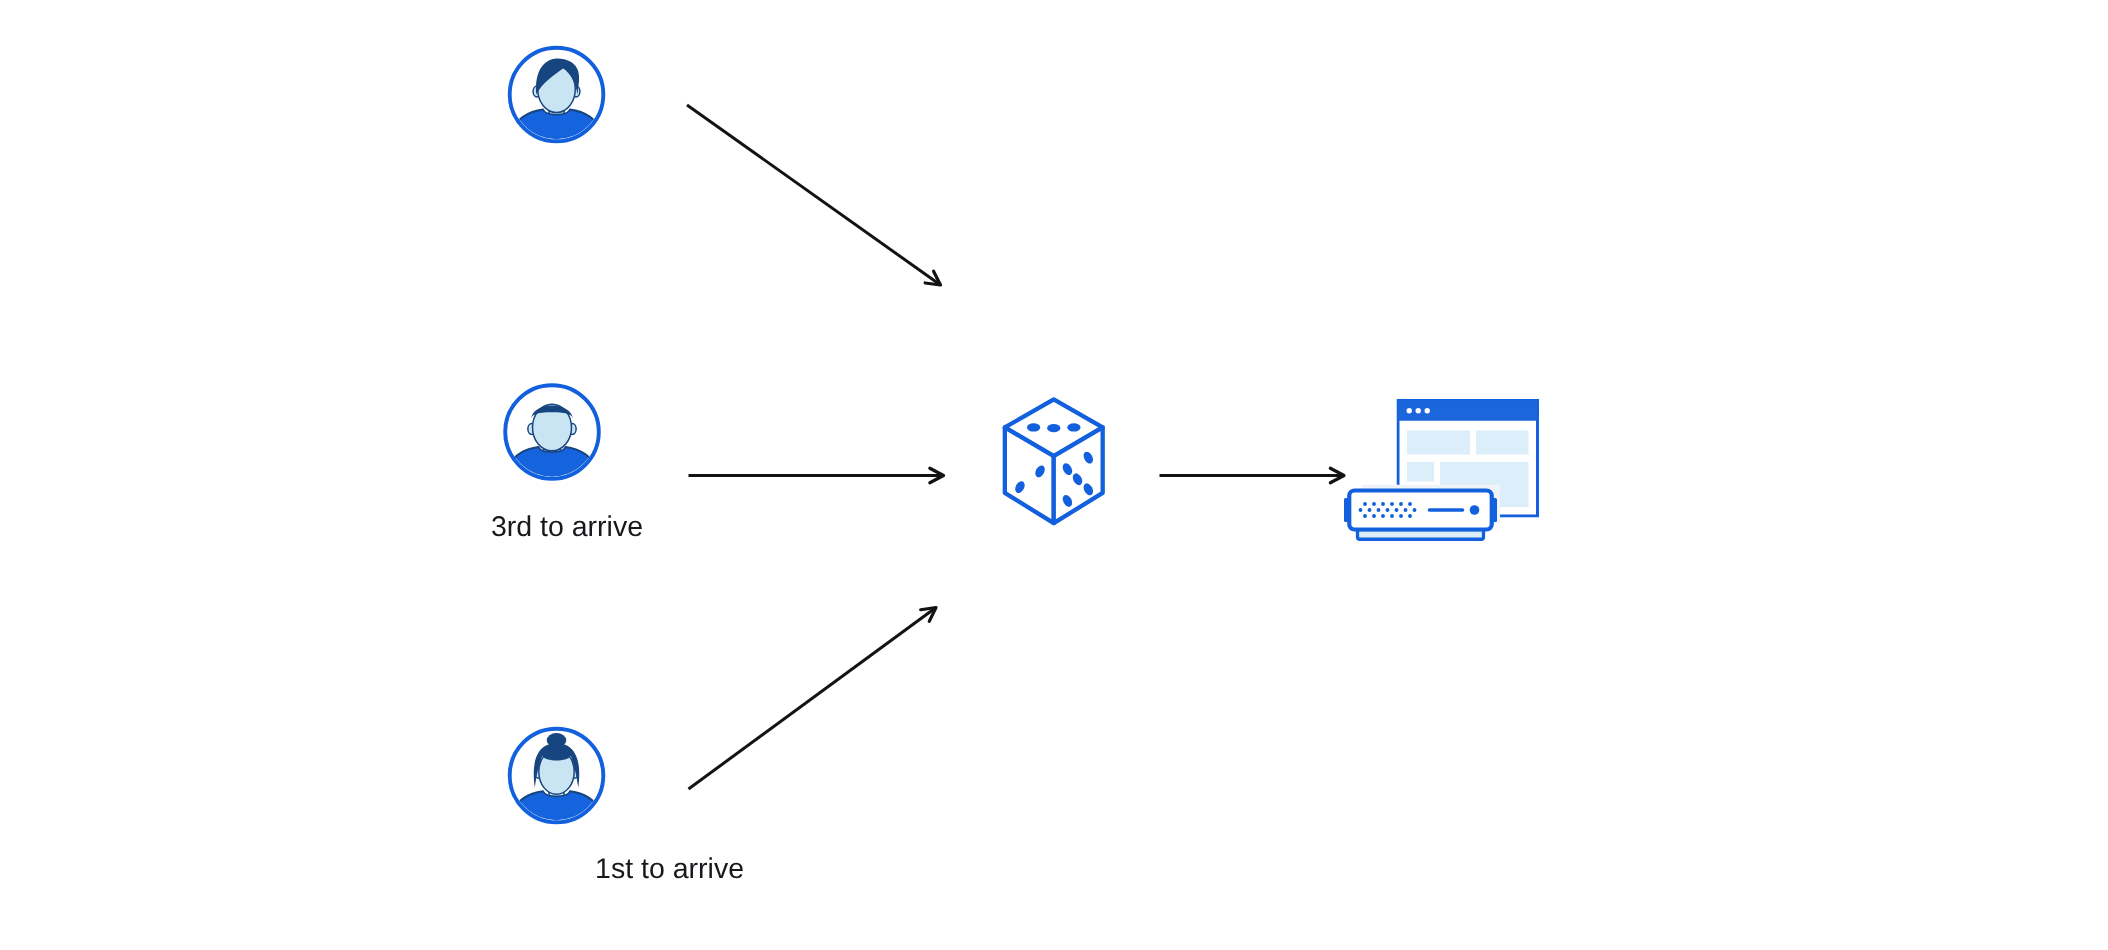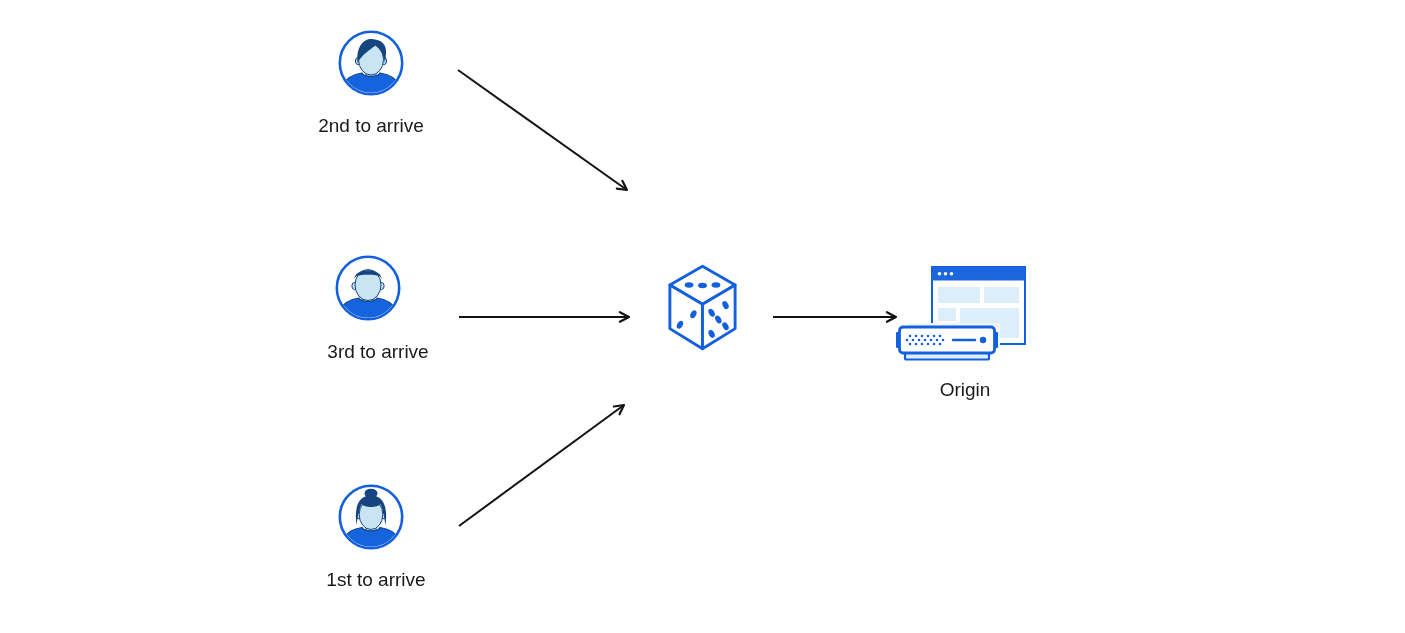--- a/index.html
+++ b/index.html
@@ -43,21 +43,20 @@
       <g clip-path="url(#clipA1)">
         <rect x="28" y="34" width="10" height="13" fill="#c9e5f4" stroke="#17457f" stroke-width="1"></rect>
         <path d="M1,66 C3,50 13,44.5 24,43 C26,47.5 40,47.5 42,43 C53,44.5 63,50 65,66 Z" fill="#1563dd" stroke="#17457f" stroke-width="1.2"></path>
         <ellipse cx="20" cy="31" rx="2.6" ry="3.6" fill="#c9e5f4" stroke="#17457f" stroke-width="1"></ellipse>
         <ellipse cx="46" cy="31" rx="2.6" ry="3.6" fill="#c9e5f4" stroke="#17457f" stroke-width="1"></ellipse>
         <ellipse cx="33" cy="29.5" rx="12.5" ry="15.5" fill="#c9e5f4" stroke="#17457f" stroke-width="1"></ellipse>
         <path d="M19.5,33 C18,16 26,8.5 34,9 C43,9.5 49,14 48,24 L47,33 C45.5,24 42,19 37.5,15.5 C31,20.5 24,24.5 19.5,33 Z" fill="#17457f"></path>
       </g>
     </svg>
   </div>
-  <div class="node-label" style="left:261px;top:115px;">2nd to arrive</div>
 
   <div class="node icon-box" style="left:335px;top:255px;width:66px;height:66px;">
     <svg width="66" height="66" viewBox="0 0 66 66">
       <defs>
           <clipPath id="clipA2">
             <circle cx="33" cy="33" r="29.8"></circle>
           </clipPath>
         </defs>
       <circle cx="33" cy="33" r="31.2" fill="#ffffff" stroke="#1260dd" stroke-width="2.6"></circle>
       <g clip-path="url(#clipA2)">
@@ -84,21 +83,21 @@
         <rect x="28" y="35" width="10" height="13" fill="#c9e5f4" stroke="#17457f" stroke-width="1"></rect>
         <path d="M1,66 C3,50.5 13,45 24,43.5 C26,48 40,48 42,43.5 C53,45 63,50.5 65,66 Z" fill="#1563dd" stroke="#17457f" stroke-width="1.2"></path>
         <ellipse cx="21" cy="31.5" rx="2.4" ry="3.4" fill="#c9e5f4" stroke="#17457f" stroke-width="1"></ellipse>
         <ellipse cx="45" cy="31.5" rx="2.4" ry="3.4" fill="#c9e5f4" stroke="#17457f" stroke-width="1"></ellipse>
         <ellipse cx="33" cy="30.5" rx="11.8" ry="15" fill="#c9e5f4" stroke="#17457f" stroke-width="1"></ellipse>
         <ellipse cx="33" cy="9.5" rx="6.5" ry="4.8" fill="#17457f"></ellipse>
         <path d="M18.5,41 C15.5,19 23,11.5 33,11.5 C43,11.5 50.5,19 47.5,41 C45.5,28 44,24.5 42.5,20 C40,24 26,24 23.5,20 C22,24.5 20.5,28 18.5,41 Z" fill="#17457f"></path>
       </g>
     </svg>
   </div>
-  <div class="node-label" style="left:266px;top:569px;">1st to arrive</div>
+  <div class="node-label" style="left:276px;top:569px;text-align:right;">1st to arrive</div>
 
   <div class="node icon-box" style="left:667px;top:263px;width:71px;height:89px;">
     <svg width="71" height="89" viewBox="0 0 74 92">
       <g stroke="#1260dd" stroke-width="3" stroke-linejoin="round" fill="#ffffff">
         <path d="M37,3 L71,22.5 L37,42.5 L3,22.5 Z"></path>
         <path d="M3,22.5 L37,42.5 L37,89 L3,68 Z"></path>
         <path d="M71,22.5 L37,42.5 L37,89 L71,68 Z"></path>
       </g>
       <g fill="#1260dd">
         <ellipse cx="23" cy="22.5" rx="4.6" ry="2.9"></ellipse>
@@ -156,15 +155,14 @@
           <circle cx="20" cy="21" r="1.3"></circle>
           <circle cx="26" cy="21" r="1.3"></circle>
         <circle cx="32" cy="21" r="1.3"></circle>
           <circle cx="38" cy="21" r="1.3"></circle>
           <circle cx="44" cy="21" r="1.3"></circle>
       </g>
       <line x1="57" y1="17" x2="79" y2="17" stroke="#1260dd" stroke-width="2.4" stroke-linecap="round"></line>
       <circle cx="87" cy="17" r="3.2" fill="#1260dd"></circle>
     </svg>
   </div>
-  <div class="node-label" style="left:855px;top:379px;">Origin</div>
 
 </div>
 
 </body></html>

